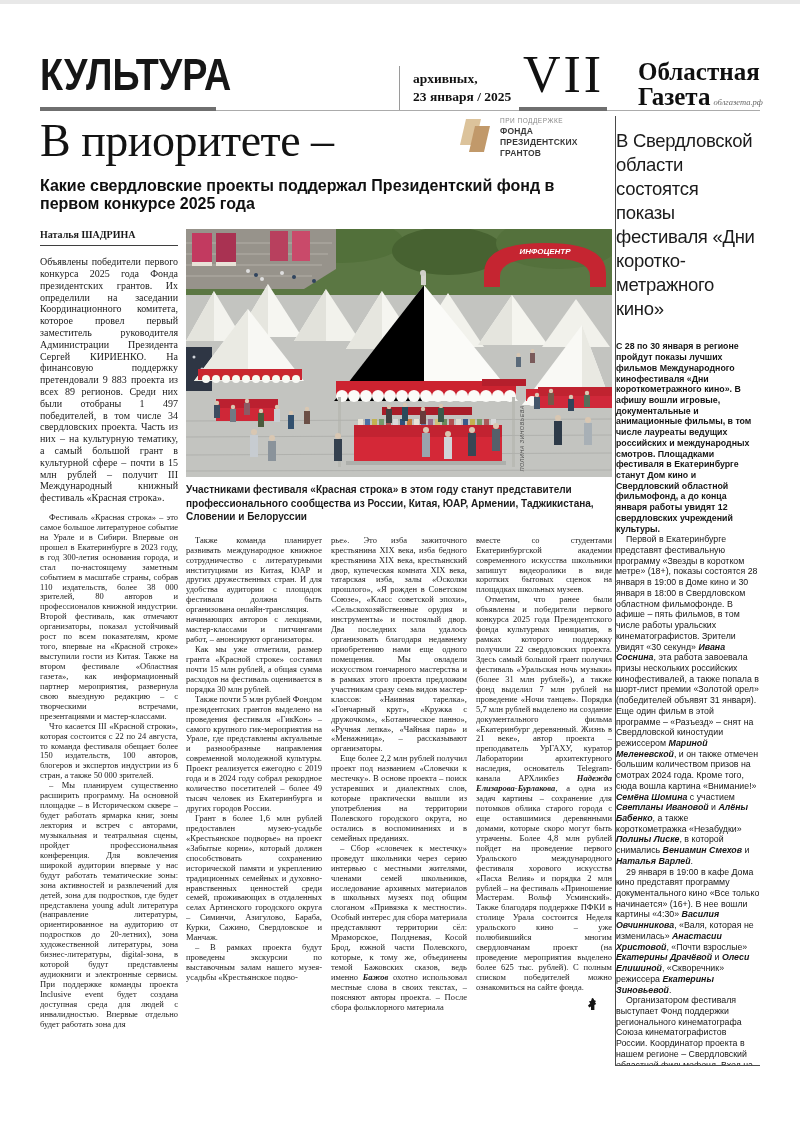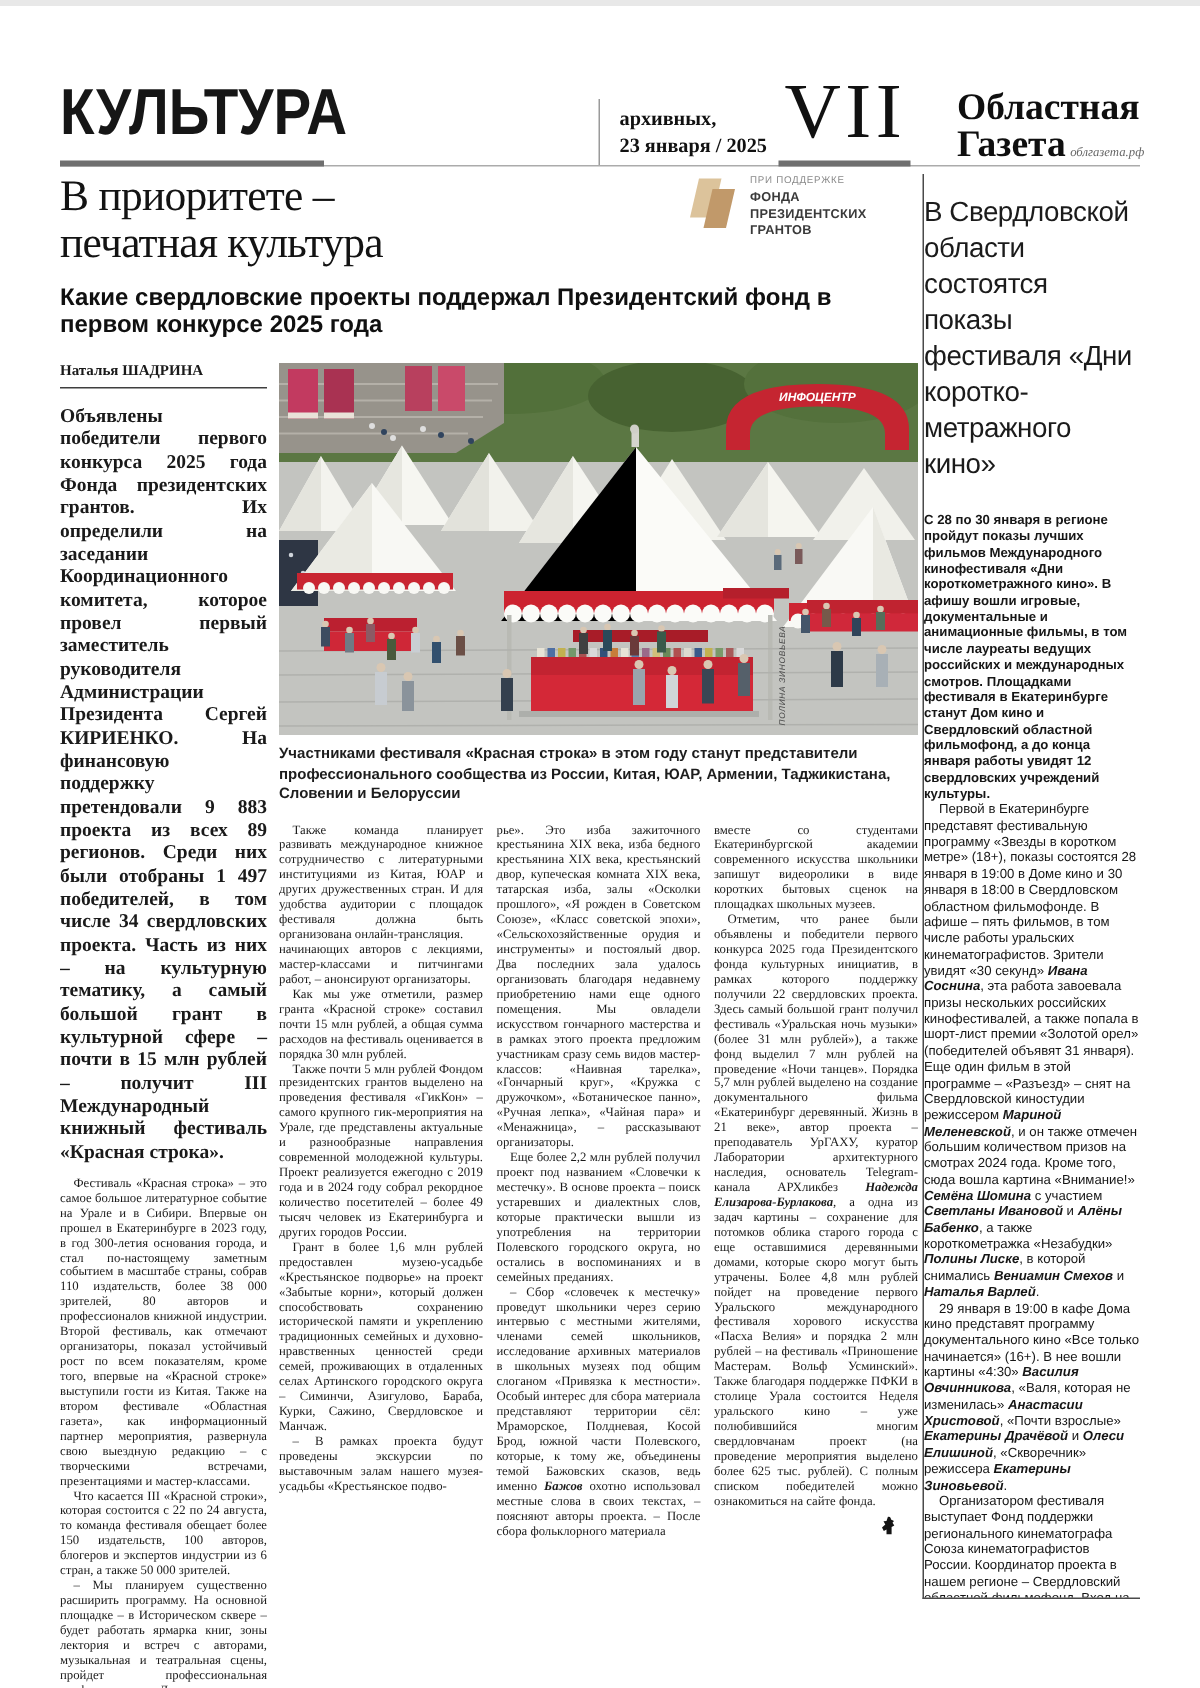--- a/index.html
+++ b/index.html
@@ -12,33 +12,33 @@
   .hrule-dark-a{position:absolute;left:40px;top:103px;width:176px;height:4px;background:#6f6f6f;}
   .hrule-dark-b{position:absolute;left:519px;top:103px;width:88px;height:4px;background:#6f6f6f;}
   .hdr-vline{position:absolute;left:399px;top:62px;height:44px;width:1px;background:#9a9a9a;}
   .date{position:absolute;left:413px;top:66px;font-weight:700;font-size:13.5px;line-height:1.3;color:#111;}
   .pageno{position:absolute;left:523px;top:42px;font-size:52px;letter-spacing:3px;color:#111;line-height:1.1;}
   .masthead{position:absolute;left:638px;top:56px;font-weight:700;font-size:25px;line-height:.98;color:#0f0f0f;}
   .masthead .site{font-size:8.5px;font-style:italic;font-weight:400;color:#666;margin-left:3px;}
   
   .main{position:absolute;left:40px;top:112px;width:572px;height:1013px;overflow:hidden;}
   .title-block{position:relative;}
-  .title{margin:0;font-weight:400;font-size:29px;line-height:1.07;letter-spacing:-.5px;color:#131313;}
+  .title{margin:0;font-weight:400;font-size:46px;line-height:1.07;letter-spacing:-.5px;color:#131313;}
   .badge{position:absolute;right:0;top:-2px;width:150px;display:flex;gap:8px;align-items:center;}
   .badge-logo{position:relative;width:30px;height:40px;flex:none;}
   .lg1{position:absolute;left:1px;top:2px;width:15px;height:26px;background:#dcc39b;transform:skewX(-13deg);}
   .lg2{position:absolute;left:10px;top:9px;width:15px;height:26px;background:#c1996a;transform:skewX(-13deg);}
   .badge-text{font-family:"Liberation Sans",sans-serif;padding-top:3px;}
   .badge-small{font-size:6.5px;color:#8a8a8a;letter-spacing:.5px;margin-bottom:2px;}
   .badge-line{font-size:8.5px;font-weight:700;color:#3a3a3a;line-height:1.3;letter-spacing:.2px;}
   .subtitle{margin-top:12px;font-family:"Liberation Sans",sans-serif;font-weight:700;font-size:16px;color:#101010;}
   .columns-row{display:flex;gap:8px;margin-top:16px;}
   .col1{width:138px;flex:none;}
   .byline{font-size:10px;font-weight:700;padding-bottom:5px;border-bottom:1px solid #3f3f3f;margin-bottom:10px;}
-  .lead{font-weight:700;font-size:13px;line-height:1.18;text-align:justify;margin:0 0 9px;}
+  .lead{font-weight:400;font-size:10px;line-height:1.18;text-align:justify;margin:0 0 9px;}
   .para{font-size:8.5px;line-height:1.17;text-align:justify;text-indent:9px;margin:0;}
   .para.cont{text-indent:0;}
   .right-zone{width:426px;flex:none;}
   .photo{position:relative;width:340px;height:248px;margin:0;background:#c3c4c0;font-style:italic;}
   .credit{position:absolute;right:1px;bottom:6px;writing-mode:vertical-rl;transform:rotate(180deg);
           font-family:"Liberation Sans",sans-serif;font-size:5.5px;color:#4a4a4a;letter-spacing:.5px;}
   .caption{font-family:"Liberation Sans",sans-serif;font-weight:700;font-size:10px;line-height:1.35;margin-top:6px;color:#1d1d1d;}
   .cols3{display:flex;gap:9px;margin-top:12px;height:536px;overflow:hidden;}
   .colx{width:136px;flex:none;}
   .endmark{display:flex;justify-content:flex-end;margin-top:5px;padding-right:14px;}
@@ -66,21 +66,21 @@
   <div class="masthead">
     <div>Областная</div>
     <div><span>Газета</span><span class="site">облгазета.рф</span></div>
   </div>
   <div class="hrule"></div>
   <div class="hrule-dark-a"></div>
   <div class="hrule-dark-b"></div>
 
   <div class="main">
     <div class="title-block">
-      <h1 class="title"><span>В приоритете –</span><br><span>печатная культура</span></h1>
+      <h1 class="title"><span>В приоритете –</span><br></h1>
       <div class="badge">
         <div class="badge-logo">
           <div class="lg1"></div>
             <div class="lg2"></div>
         </div>
         <div class="badge-text">
           <div class="badge-small">ПРИ ПОДДЕРЖКЕ</div>
           <div class="badge-line">ФОНДА</div>
           <div class="badge-line">ПРЕЗИДЕНТСКИХ</div>
           <div class="badge-line">ГРАНТОВ</div>

